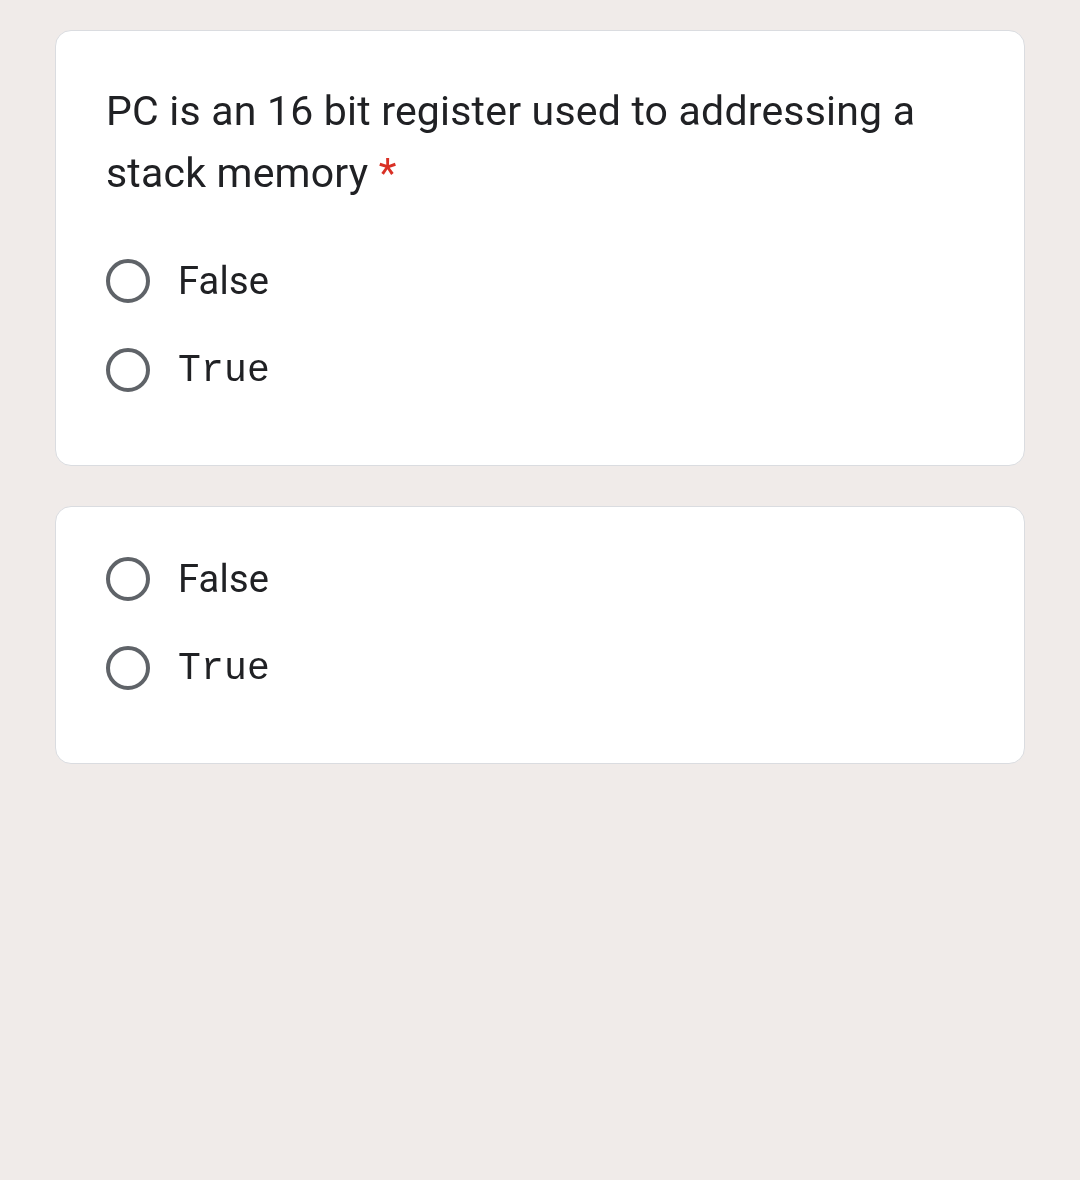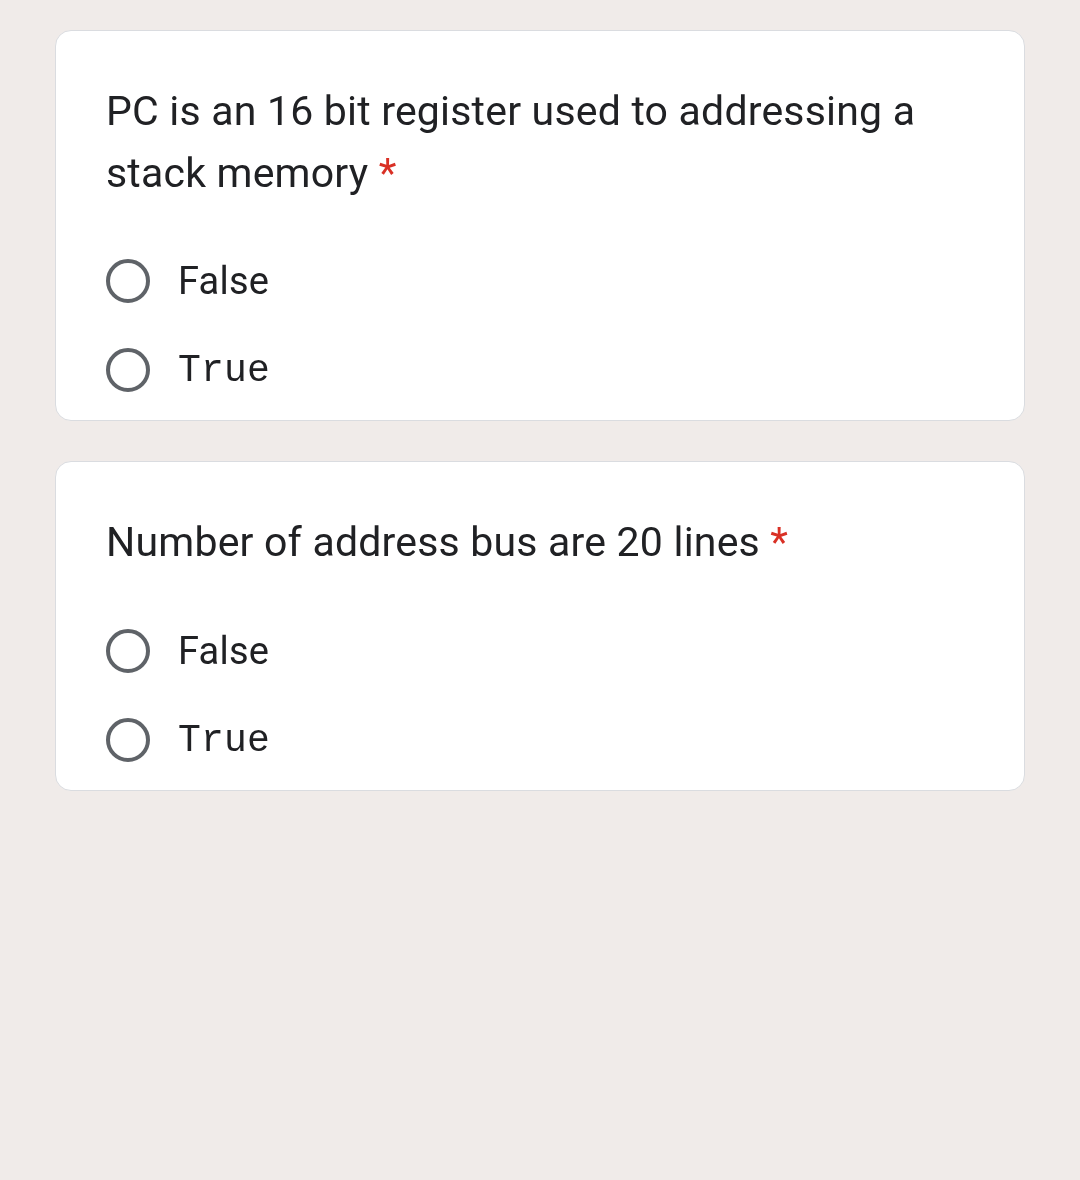--- a/index.html
+++ b/index.html
@@ -11,37 +11,37 @@
       background-color: #f0ebe9;
       font-family: 'Google Sans', Roboto, Arial, sans-serif;
       width: 1080px;
       height: 1180px;
       padding: 30px 55px 0 55px;
     }
     .card {
       background-color: #ffffff;
       border-radius: 16px;
       border: 1px solid #dadce0;
-      padding: 50px 50px 28px 50px;
+      padding: 50px 50px 73px 50px;
       margin-bottom: 40px;
     }
     .question-text {
       font-size: 41px;
       color: #202124;
       line-height: 1.5;
       font-weight: 400;
       margin-bottom: 55px;
       letter-spacing: 0.2px;
     }
     .required-mark {
       color: #d93025;
     }
     .option-row {
       display: flex;
-      align-items: flex-end;
+      align-items: center;
       margin-bottom: 45px;
       cursor: pointer;
     }
     .option-row:last-child {
       margin-bottom: 0;
       font-family: Liberation Mono, monospace;
     }
     .radio-circle {
       width: 44px;
       height: 44px;
@@ -68,23 +68,20 @@
     <span class="radio-circle"></span>
     <span class="option-label">False</span>
   </div>
   <div class="option-row">
     <span class="radio-circle"></span>
     <span class="option-label">True</span>
   </div>
 </div>
 
 <div class="card">
-  <div class="question-text">
-    <span>Number of address bus are 20 lines </span><span class="required-mark">*</span>
-  </div>
   <div class="option-row">
     <span class="radio-circle"></span>
     <span class="option-label">False</span>
   </div>
   <div class="option-row">
     <span class="radio-circle"></span>
     <span class="option-label">True</span>
   </div>
 </div>
 

